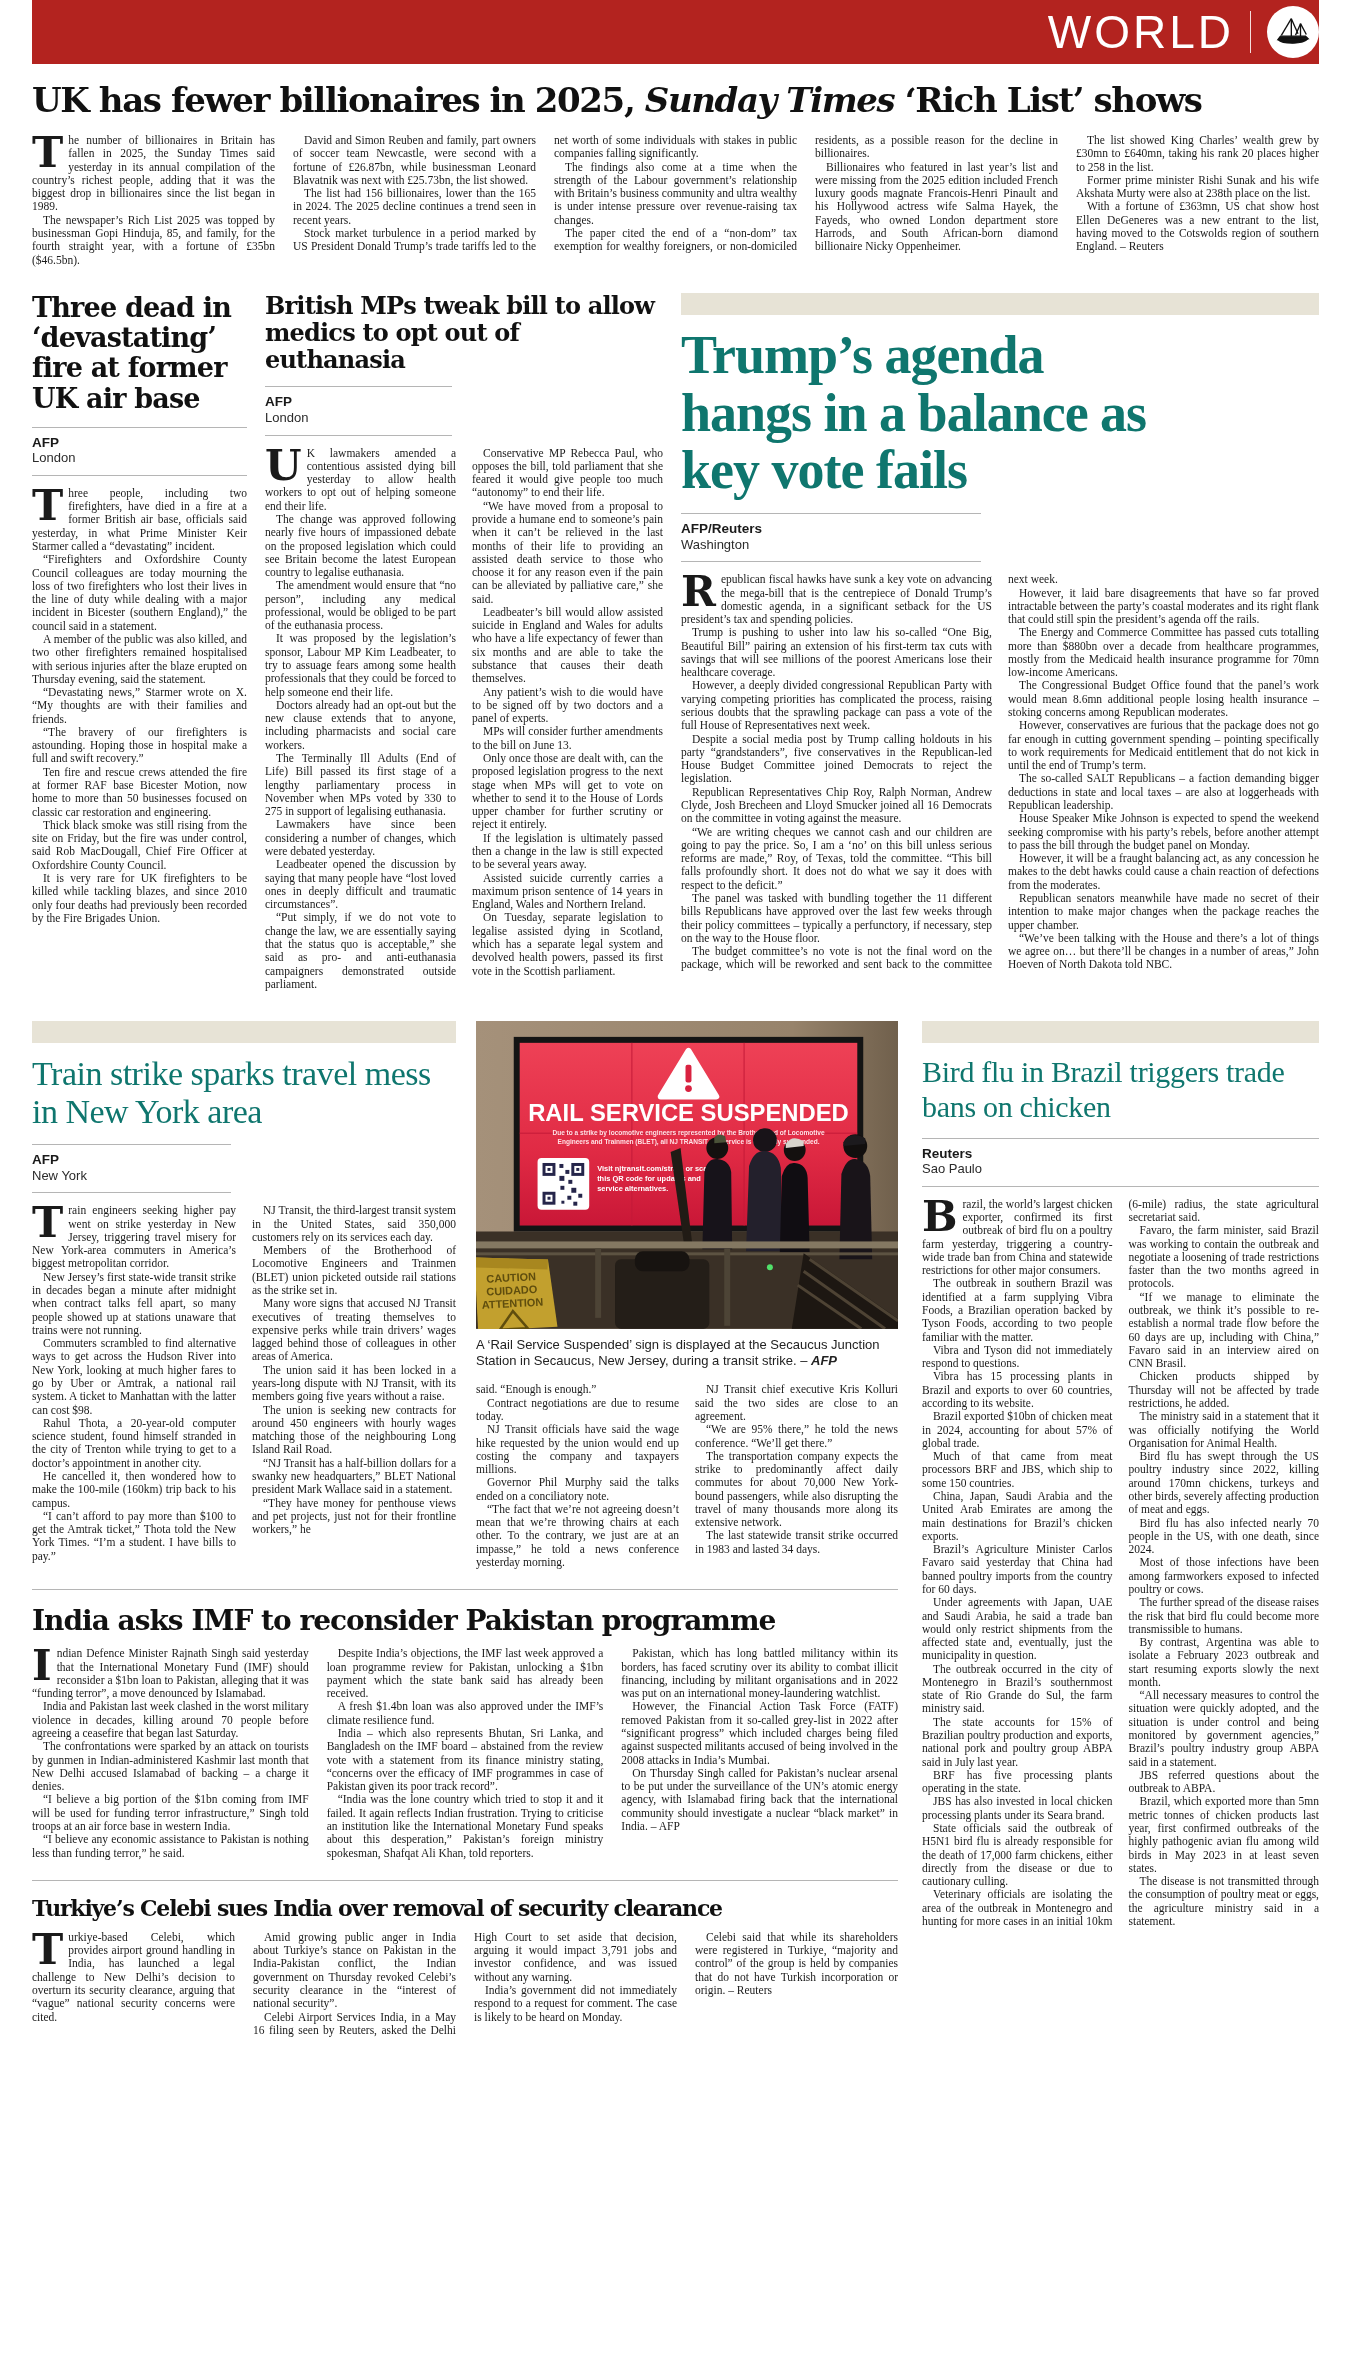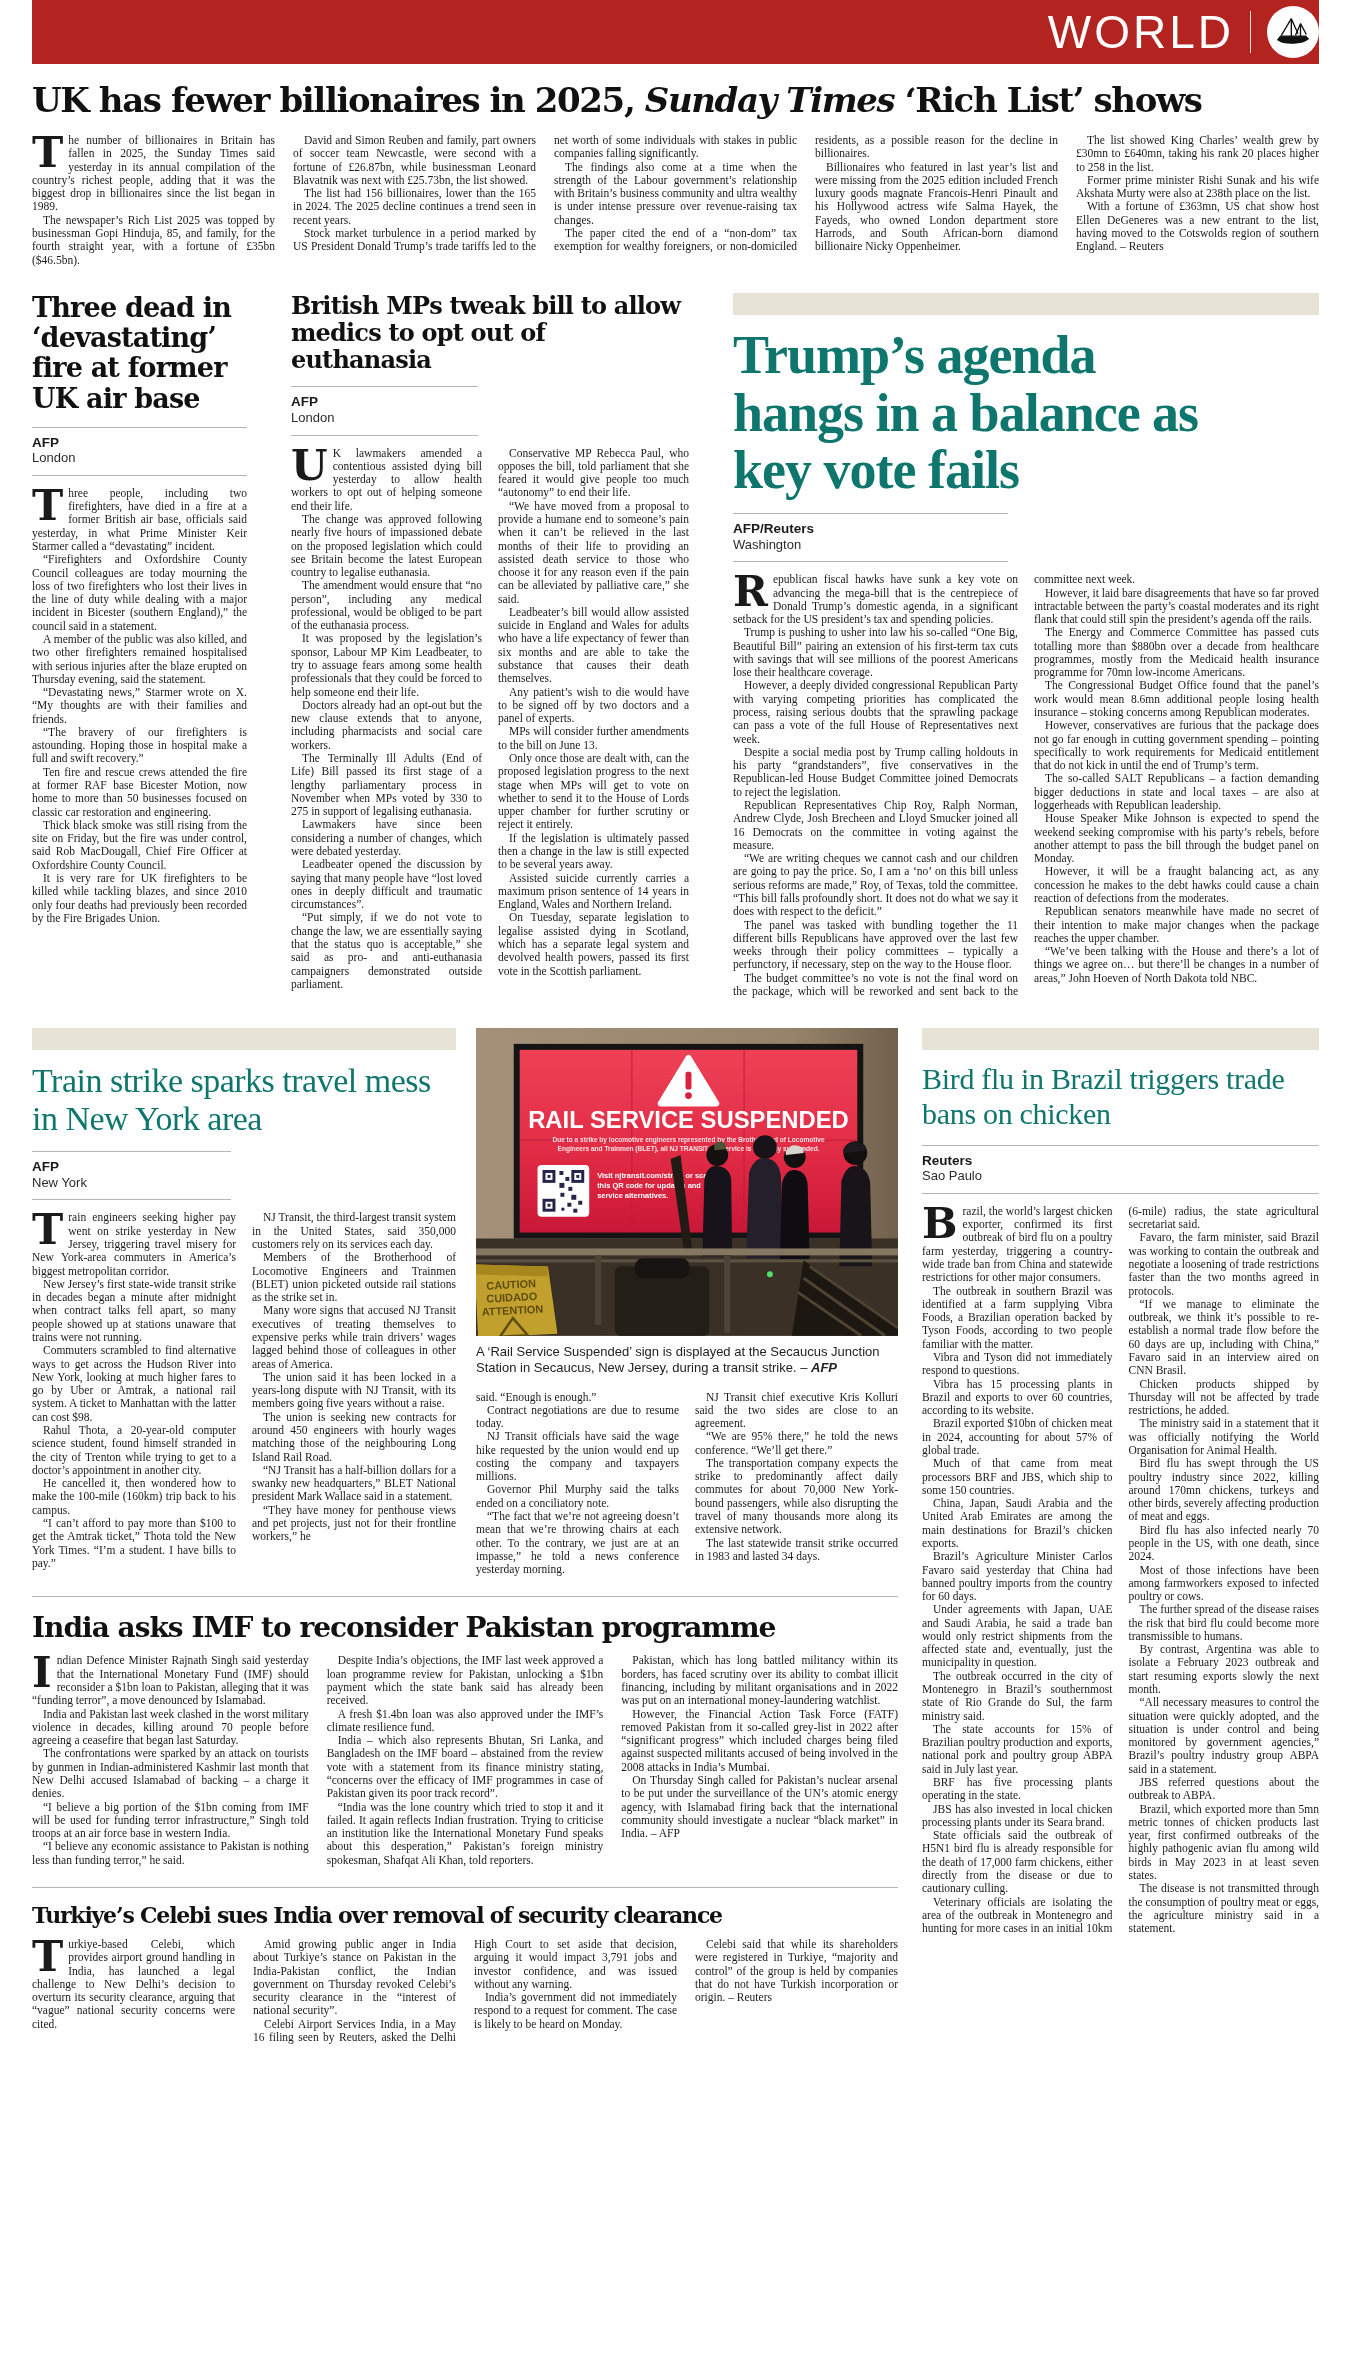--- a/index.html
+++ b/index.html
@@ -40,21 +40,21 @@
   .w-half{width:47%;}
   .beige{height:22px;background:#e7e3d6;margin-bottom:12px;}
 
   
   .lead{margin-top:16px;}
   .h-lead{font-size:34px;letter-spacing:-1.4px;white-space:nowrap;margin:2px 0 14px;}
   .h-lead em{text-align:right;}
   .lead .body{margin-bottom:6px;}
 
   
-  .mid-band{display:grid;grid-template-columns:215px 398px 1fr;column-gap:44px;margin-top:26px;}
+  .mid-band{display:grid;grid-template-columns:215px 398px 1fr;column-gap:18px;margin-top:26px;}
   .h-fire{font-size:27px;letter-spacing:-0.8px;line-height:1.12;}
   .h-euth{font-size:24px;letter-spacing:-0.8px;line-height:1.12;}
   .h-trump{font-size:54px;font-weight:700;letter-spacing:-1px;line-height:1.07;width:505px;margin:6px 0 10px;}
 
   
   .low-band{display:grid;grid-template-columns:866px 1fr;column-gap:24px;margin-top:30px;}
   .train-grid{display:grid;grid-template-columns:424px 1fr;column-gap:20px;}
   .h-train{font-size:34px;font-weight:400;letter-spacing:-0.5px;line-height:1.12;margin:4px 0 6px;}
   .h-bird{font-size:30px;font-weight:400;letter-spacing:-0.3px;line-height:1.16;margin:4px 0 6px;}
   figure{margin:0;}

